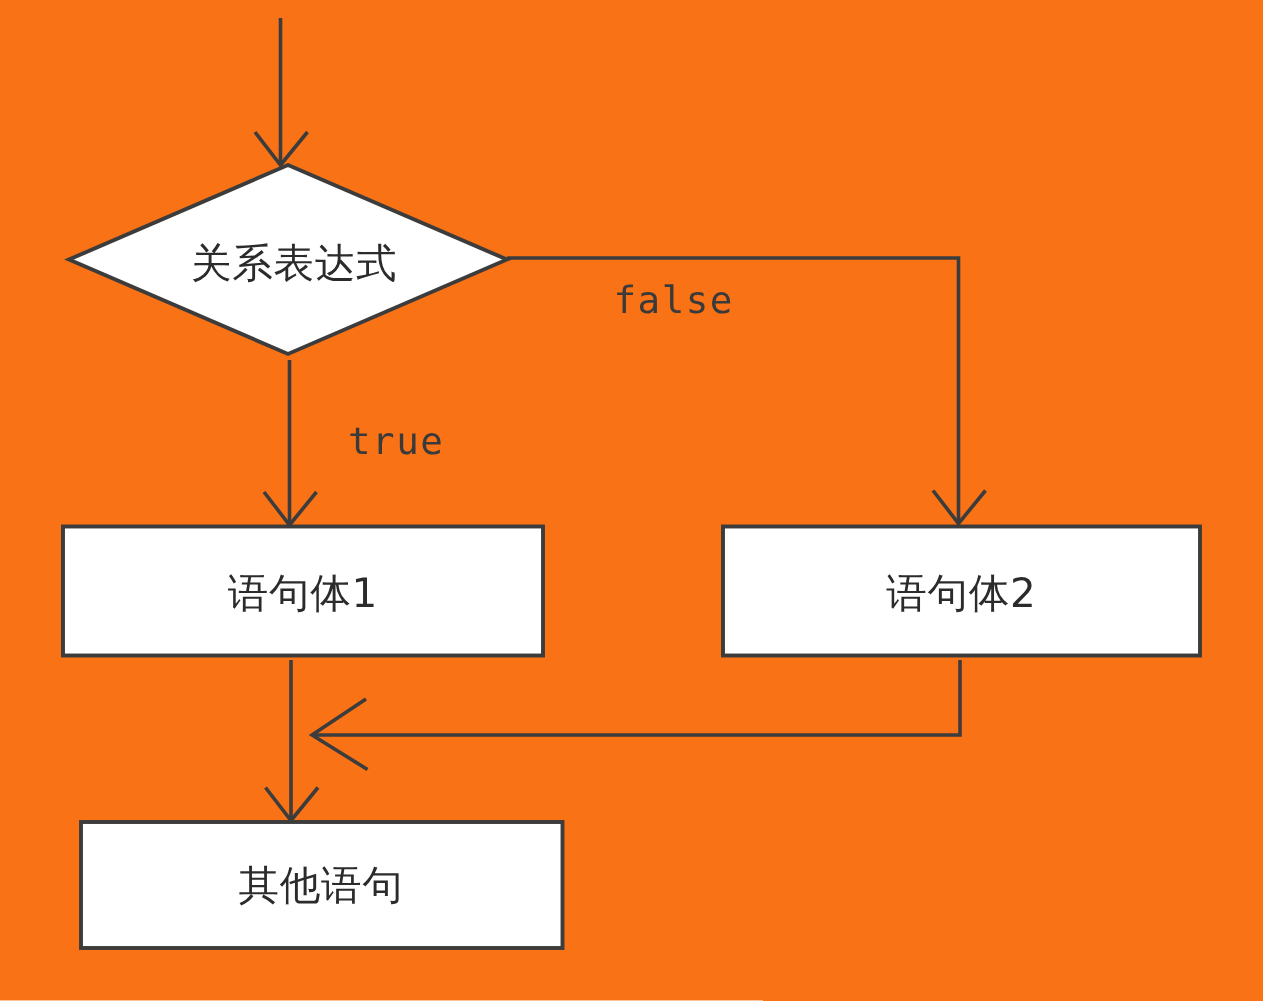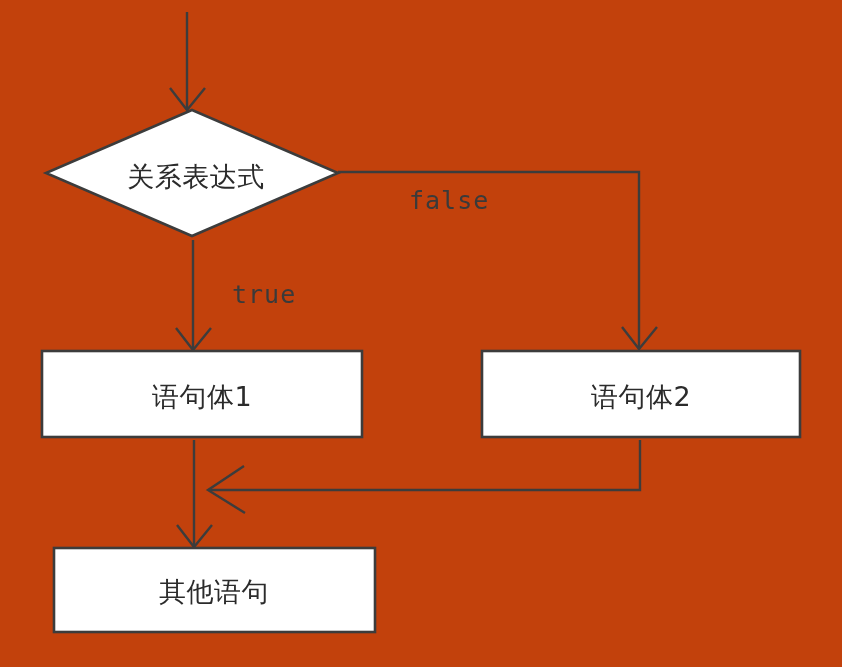--- a/index.html
+++ b/index.html
@@ -10,21 +10,21 @@
   body {
     width: 842px;
     height: 667px;
     overflow: hidden;
     font-family: "Liberation Sans", sans-serif;
   }
   #flowchart-root {
     position: relative;
     width: 842px;
     height: 667px;
-    background: #c2410c;
+    background: #f97316;
   }
   svg#flow-svg {
     display: block;
     width: 842px;
     height: 667px;
   }
   .node-shape {
     fill: #ffffff;
     stroke: #3c3c3c;
     stroke-width: 2.6;

